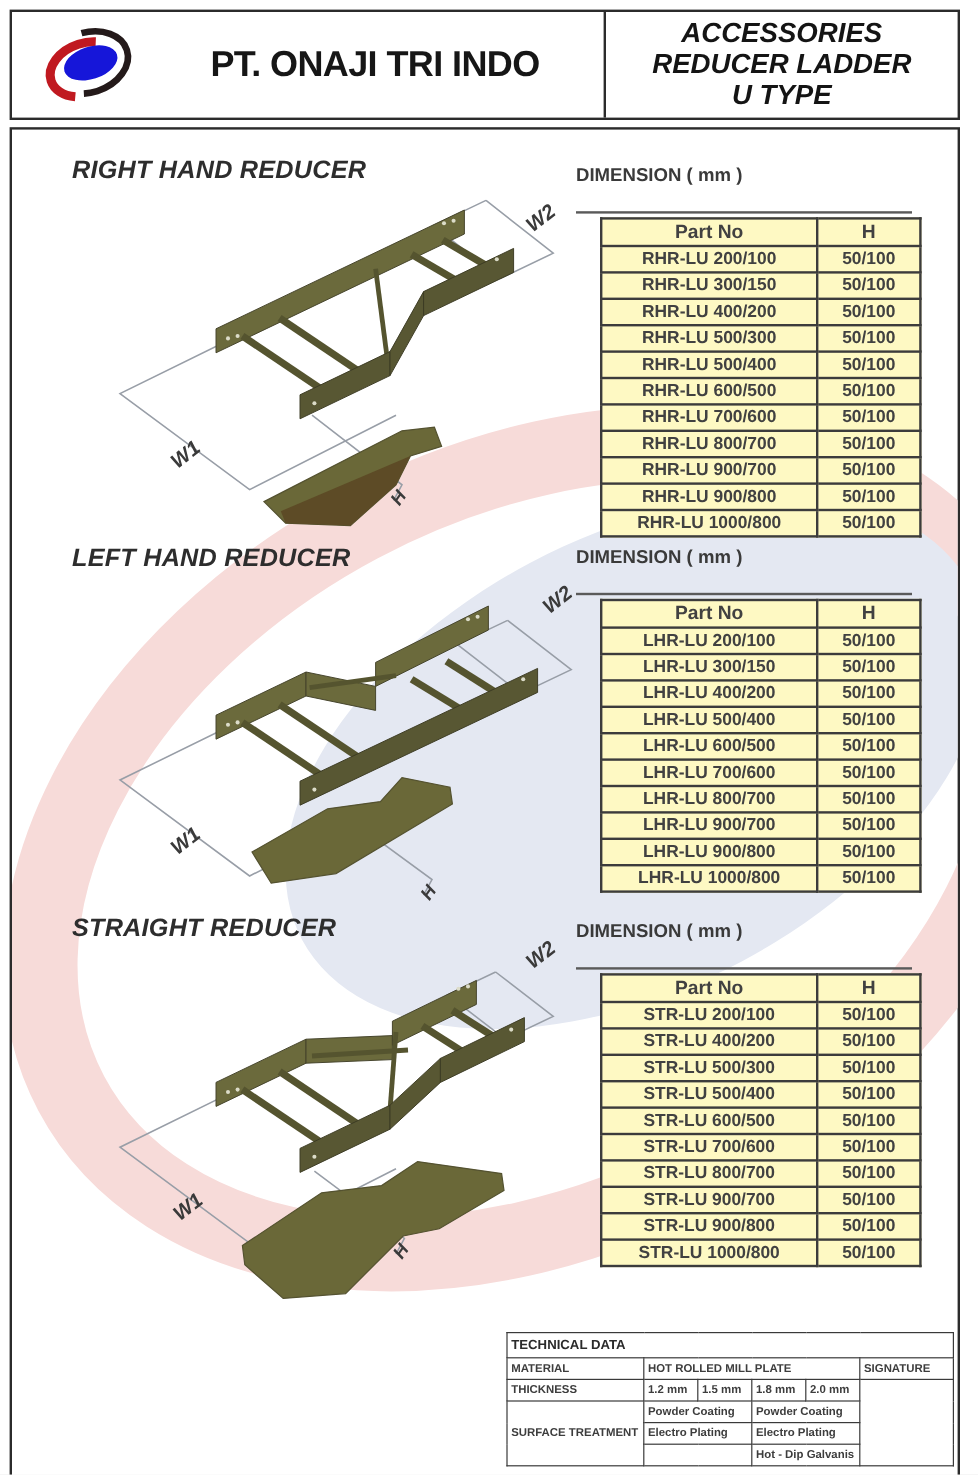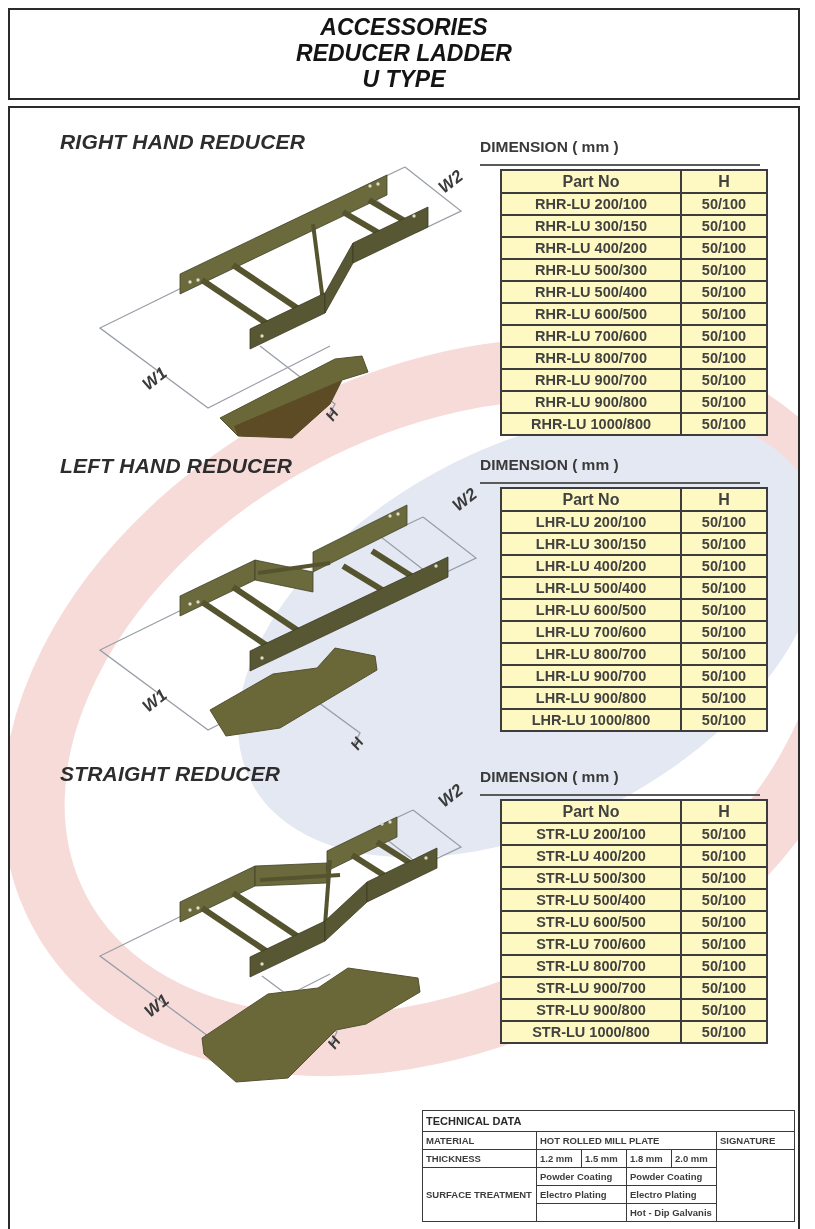--- a/index.html
+++ b/index.html
@@ -15,21 +15,21 @@
   .doc-title{text-align:center;font-size:23px;line-height:1.12;font-weight:700;font-style:italic;color:#141414;}
   
   .main-box{position:absolute;left:8px;top:106px;width:792px;height:1172px;
             border:2.5px solid #2b2b2b;box-sizing:border-box;background:#fff;overflow:hidden;}
   .watermark{position:absolute;left:0;top:0;z-index:0;}
   .section-heading{position:absolute;left:50px;font-size:21px;font-weight:700;font-style:italic;
                    color:#2d2d2d;letter-spacing:.2px;z-index:2;}
   .illustration{position:absolute;left:20px;z-index:1;}
   
   .dim-block{position:absolute;left:470px;width:280px;z-index:2;}
-  .dim-label{font-size:15.5px;font-weight:700;color:#3a3a3a;padding-bottom:8px;
+  .dim-label{font-size:15.5px;font-weight:700;color:#3a3a3a;padding-bottom:20px;
              border-bottom:2.5px solid #5a5a5a;margin-bottom:3px;}
   table.dim-table{border-collapse:collapse;background:#fef9c3;table-layout:fixed;width:266px;margin-left:20px;}
   table.dim-table th,table.dim-table td{border:2px solid #3c3c3c;text-align:center;
              font-weight:700;color:#414141;padding:0;overflow:hidden;white-space:nowrap;}
   table.dim-table th{height:21px;font-size:16px;}
   table.dim-table td{height:20px;font-size:14.5px;}
   table.dim-table col.c-part{width:180px;}
   table.dim-table col.c-h{width:86px;}
   
   .tech-wrap{position:absolute;left:412px;top:988px;z-index:2;margin-top:14px;}
@@ -50,20 +50,32 @@
   .dim-label-svg{font-family:"Liberation Sans",sans-serif;font-style:italic;font-weight:700;
                  font-size:17px;fill:#3a3a3a;}
   .dim-label-h{font-size:15px;}
 </style>
 </head>
 <body>
 
 <div class="page">
 
   <div class="header-box">
+    <div class="header-left">
+      <div class="logo-wrap">
+        <svg width="96" height="76" viewBox="0 0 96 76">
+          <g transform="rotate(-18 48 38)">
+            <ellipse cx="48" cy="36" rx="34" ry="25" fill="none" stroke="#241a1a" stroke-width="5.5" stroke-dasharray="104 84" stroke-dashoffset="46"></ellipse>
+            <ellipse cx="45" cy="41" rx="31" ry="22" fill="none" stroke="#c01920" stroke-width="7.5" stroke-dasharray="82 104" stroke-dashoffset="128"></ellipse>
+            <ellipse cx="50" cy="37" rx="23" ry="13.5" fill="#1616d9"></ellipse>
+          </g>
+        </svg>
+      </div>
+      <div class="company-name">PT. ONAJI TRI INDO</div>
+    </div>
     <div class="header-right">
       <div class="doc-title">
         <div>ACCESSORIES</div>
         <div>REDUCER LADDER</div>
         <div>U TYPE</div>
       </div>
     </div>
   </div>
 
   <div class="main-box">

